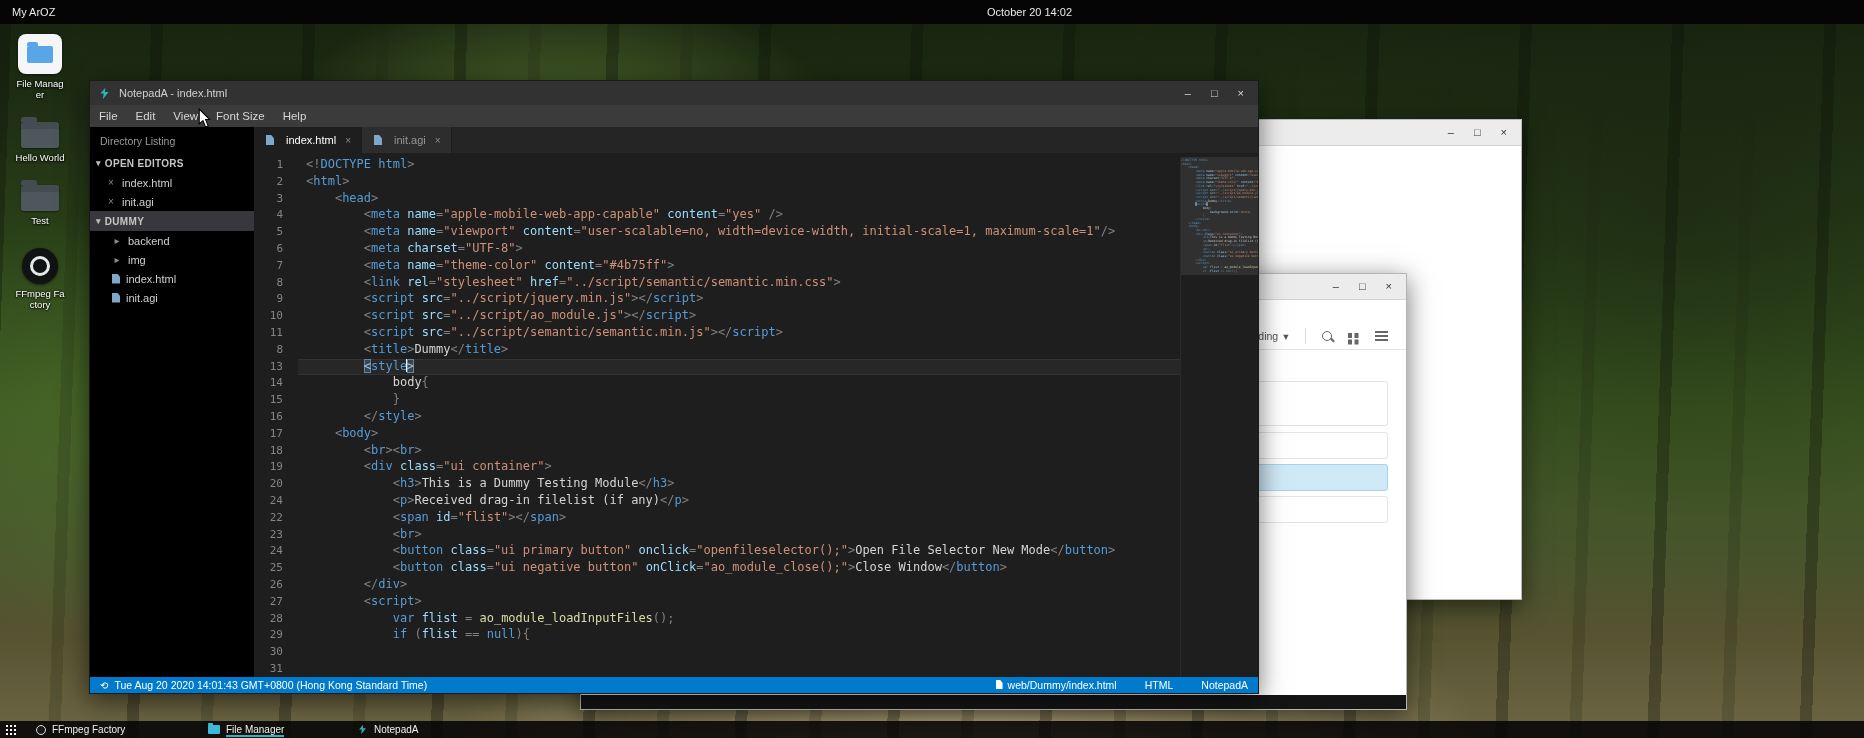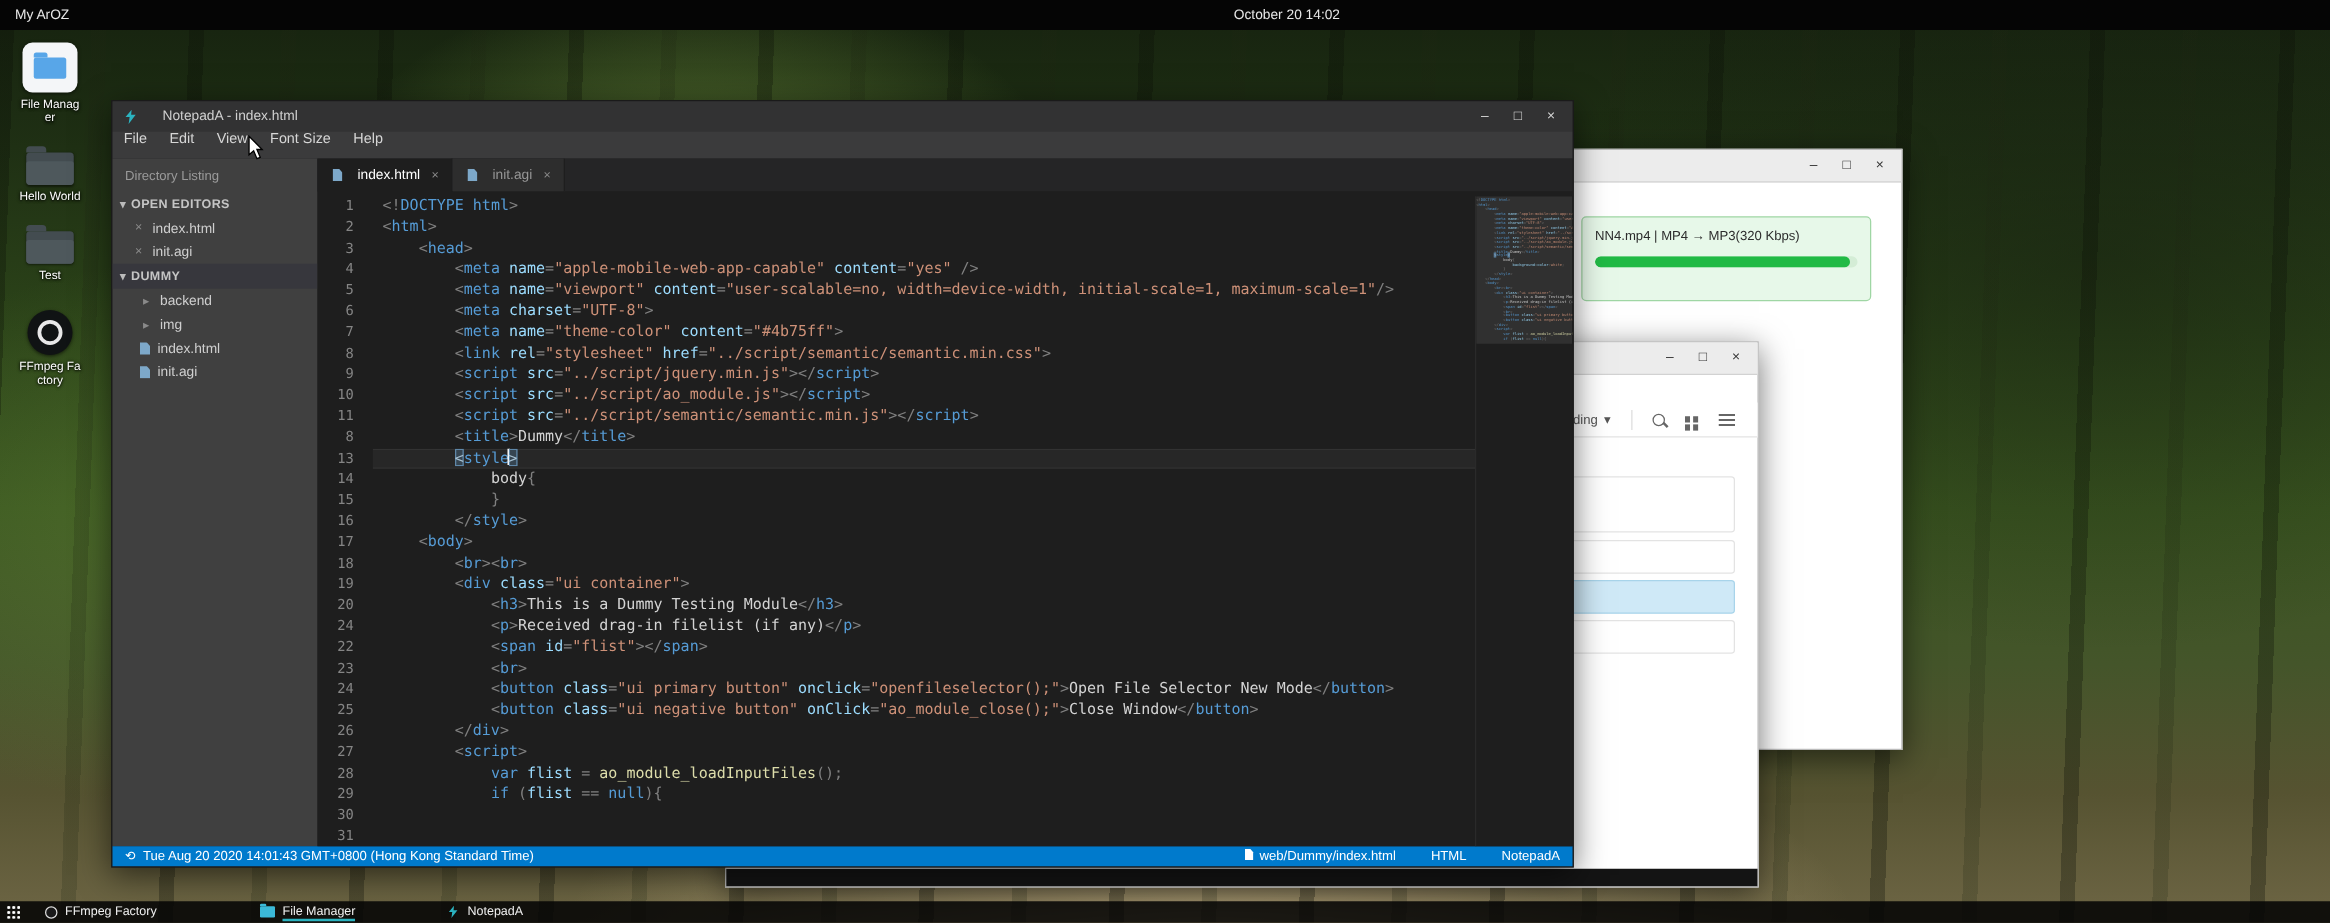--- a/index.html
+++ b/index.html
@@ -65,25 +65,25 @@
   .icon-search::after { content:""; position:absolute; width:5px; height:1.6px; background:#666; transform:rotate(45deg); right:-4px; bottom:-1px; }
   .icon-grid { width:4.5px; height:4.5px; background:#666; box-shadow:6.5px 0 0 #666, 0 6.5px 0 #666, 6.5px 6.5px 0 #666; display:inline-block; margin-right:7px; }
   .icon-list { width:13px; height:10px; background:repeating-linear-gradient(#666 0 1.6px, transparent 1.6px 4.2px); display:inline-block; }
   .fm-row { position:absolute; left:20px; width:787px; border:1px solid #e3e3e3; border-radius:3px; background:#fff; }
   .fm-row.selected { background:#cfe9f7; border-color:#a8d4ea; }
   #fm-bottombar { position:absolute; left:0; bottom:0; width:100%; height:14px; background:#141414; }
 
   
   #np-win { left:89px; top:80px; width:1170px; height:614px; background:#1e1e1e; border:1px solid #1a1a1a; z-index:30; display:flex; flex-direction:column; }
   #np-titlebar { height:24px; background:#323233; display:flex; align-items:center; padding-left:8px; }
-  #np-title { font-size:11px; color:#d0d0d0; margin-left:19px; flex:1; }
-  #np-menubar { height:22px; background:#3b3b3c; display:flex; }
+  #np-title { font-size:11px; color:#d0d0d0; margin-left:8px; flex:1; }
+  #np-menubar { height:22px; background:#3b3b3c; display:flex; align-items:center; }
   .menu-item { font-size:11.5px; color:#d6d6d6; padding:0 9px; cursor:pointer; }
   #np-main { flex:1; display:flex; min-height:0; }
-  #np-sidebar { width:164px; background:#404040; font-size:11px; color:#cccccc; overflow:hidden; }
+  #np-sidebar { width:164px; background:#000000; font-size:11px; color:#cccccc; overflow:hidden; }
   #sb-header { padding:8px 10px 6px 10px; font-size:10.5px; color:#9a9a9a; }
   .tree-sec-head { display:flex; align-items:center; height:20px; padding-left:6px; font-size:10px; font-weight:bold; color:#c5c5c5; letter-spacing:.3px; cursor:pointer; }
   .tree-sec-head .chev { margin-right:4px; font-size:9px; color:#bbb; }
   .tree-sec-head.hl { background:#37373d; }
   .tree-item { display:flex; align-items:center; height:19px; font-size:11px; color:#cfcfcf; cursor:pointer; }
   .tree-item .ti-icon { width:14px; text-align:center; margin-right:4px; color:#8a8a8a; font-size:10px; }
   .pad-ed { padding-left:14px; }
   .pad-tree { padding-left:20px; }
   .page-ico { display:inline-block; width:8px; height:10px; background:#7da8c9; clip-path:polygon(0 0,65% 0,100% 32%,100% 100%,0 100%); margin:0 6px 0 2px; }
 
@@ -163,26 +163,20 @@
       </div>
     </div>
 
   <div class="win" id="ffmpeg-win">
     <div class="light-titlebar">
       <span class="ctrls dark">
         <span>–</span>
         <span>□</span>
         <span>×</span>
       </span>
-    </div>
-    <div id="convert-box">
-      <div id="convert-label">NN4.mp4 | MP4 → MP3(320 Kbps)</div>
-      <div id="progress-track">
-        <div id="progress-fill" style="width: 97%;"></div>
-      </div>
     </div>
   </div>
 
   <div class="win" id="fm-win">
     <div class="light-titlebar">
       <span class="ctrls dark">
         <span>–</span>
         <span>□</span>
         <span>×</span>
       </span>

